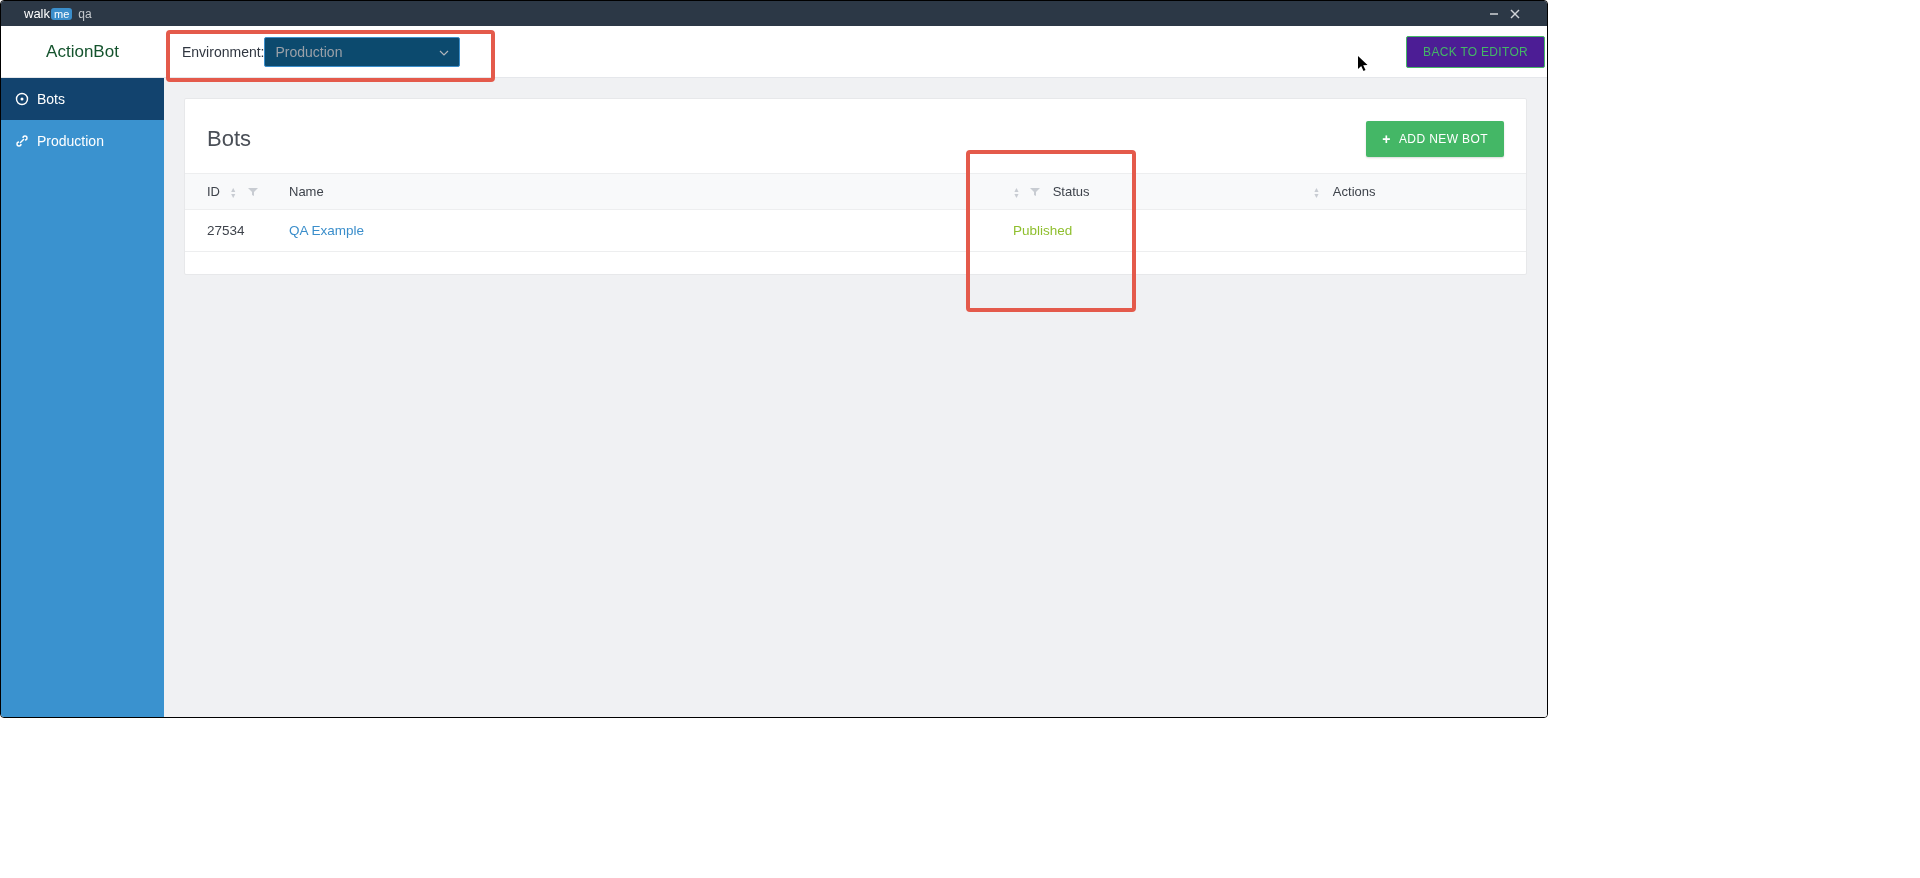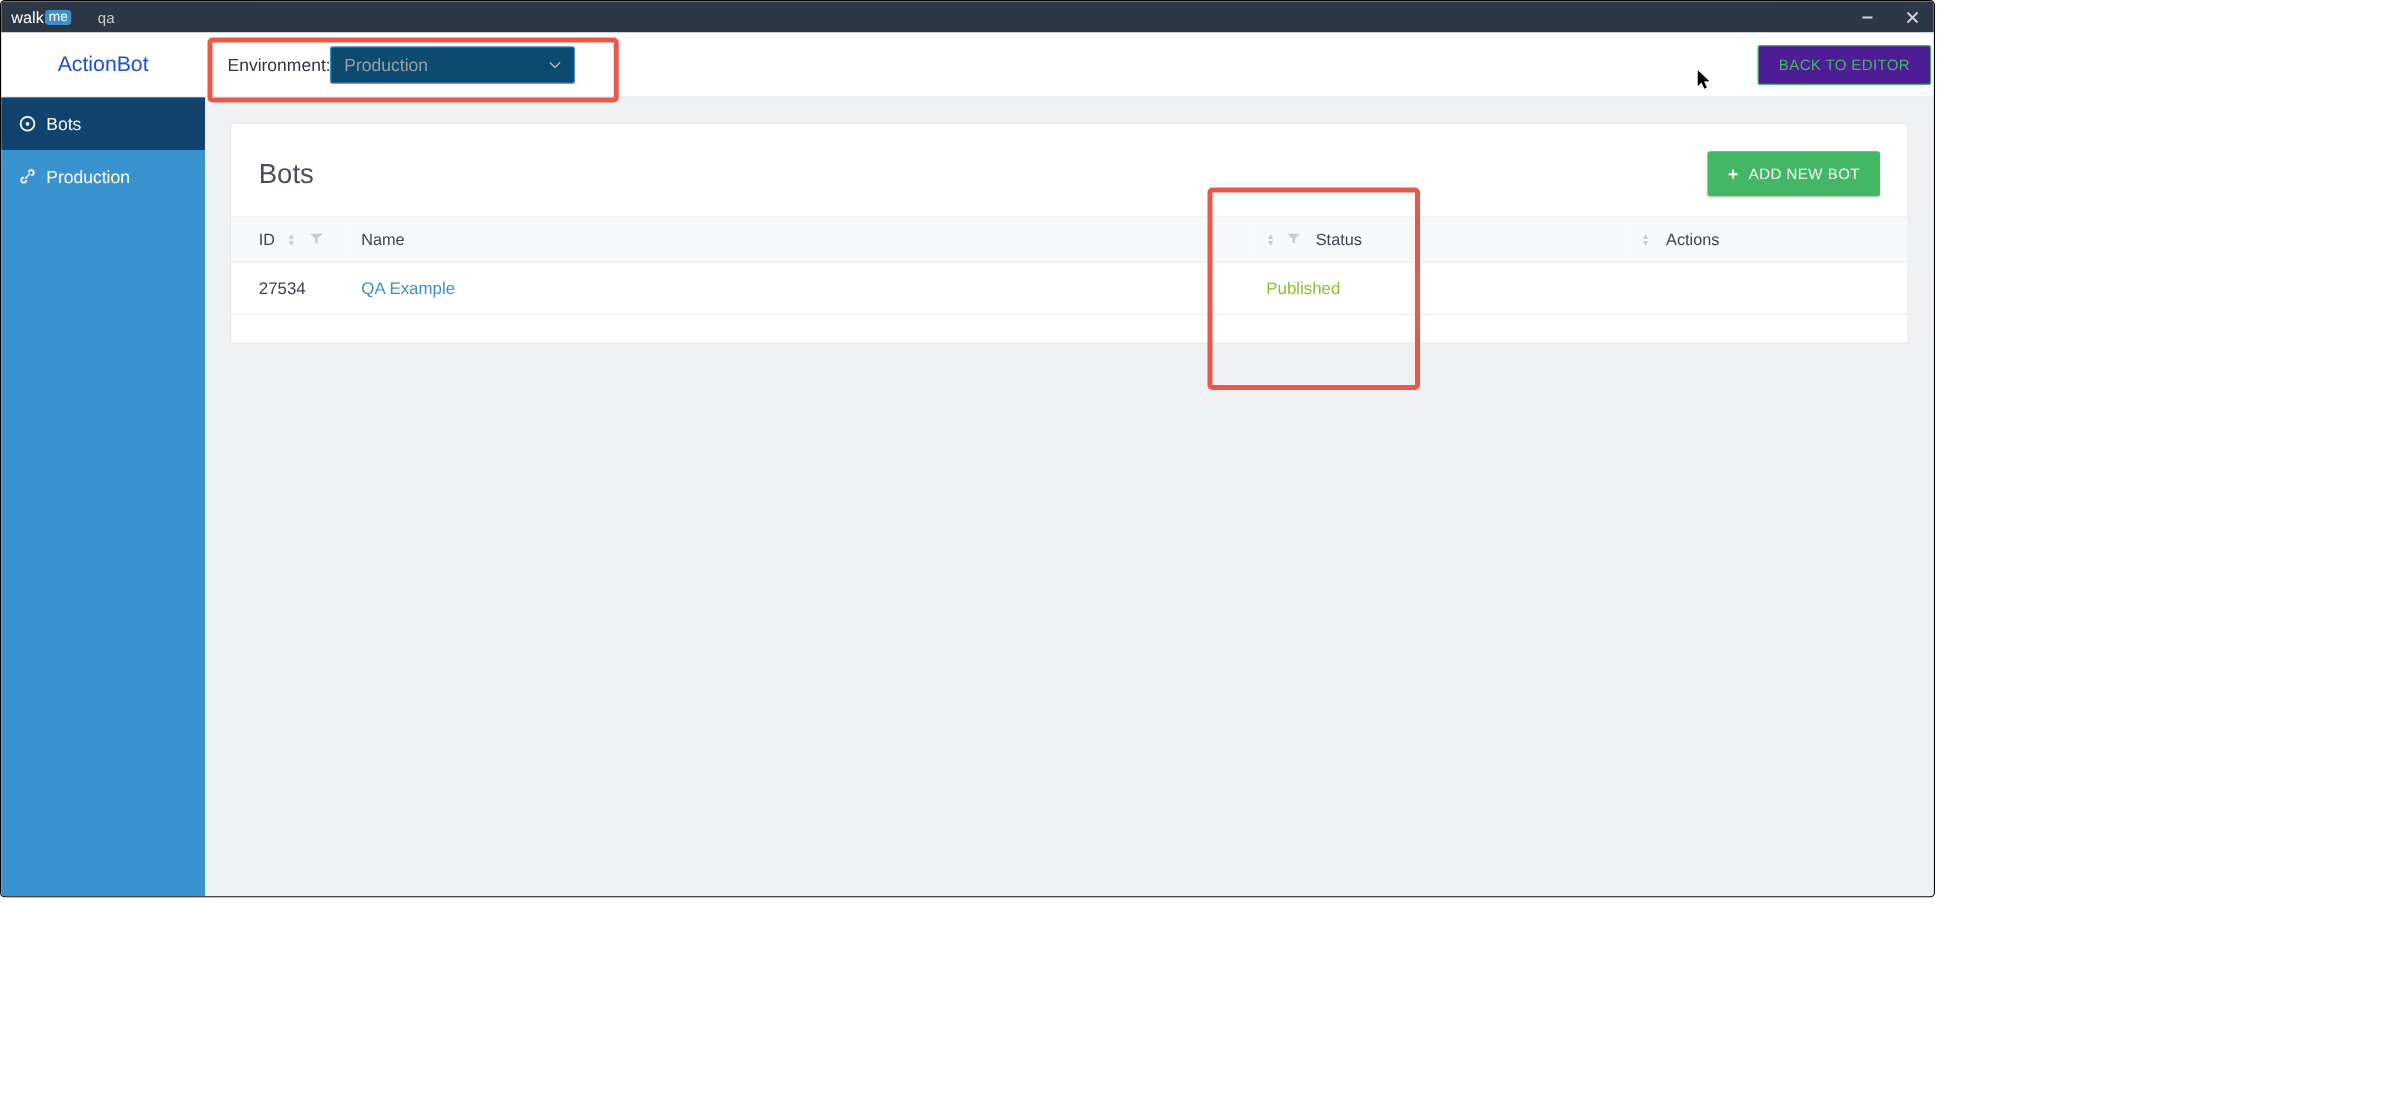--- a/index.html
+++ b/index.html
@@ -1,29 +1,29 @@
 <!DOCTYPE html>
 <html><head>
 <meta charset="utf-8">
 <style>
 * { box-sizing: border-box; margin: 0; padding: 0; }
 body { font-family: -apple-system, BlinkMacSystemFont, "Segoe UI", Arial, sans-serif; background: #fff; width: 1548px; height: 718px; overflow: hidden; position: relative; }
 
 .window { width: 1548px; height: 718px; border: 1px solid #000; display: flex; flex-direction: column; border-radius: 4px; overflow: hidden; }
 
-.titlebar { height: 25px; background: #2c3846; display: flex; align-items: center; padding: 0 8px; color: #fff; gap: 15px; }
+.titlebar { height: 25px; background: #2c3846; display: flex; align-items: center; padding: 0 23px; color: #fff; }
 .titlebar .logo { font-size: 13px; font-weight: 500; margin-right: 6px; display: flex; align-items: center; }
 .titlebar .logo .me { background: #3b8ecb; border-radius: 3px; padding: 0 3px; font-size: 11px; margin-left: 1px; display: inline-block; }
 .titlebar .env { font-size: 12px; color: #c5c9cd; }
 .titlebar .spacer { flex: 1; }
 .titlebar .winbtn { width: 18px; height: 18px; display: flex; align-items: center; justify-content: center; cursor: pointer; color: #d0d3d7; margin-left: 3px; }
 
 .topbar { height: 52px; border-bottom: 1px solid #e5e7eb; display: flex; align-items: center; background: #fff; }
 .topbar .app-name-area { width: 163px; display:flex; align-items:center; justify-content:center; height: 100%; }
-.topbar .app-name { font-size: 17px; color: #1d4ed8; font-weight: 400; text-align: right; }
+.topbar .app-name { font-size: 17px; color: #14532d; font-weight: 400; text-align: right; }
 .topbar .env-area { display: flex; align-items: center; height: 100%; padding-left: 18px; }
 .topbar .env-label { font-size: 14px; color: #303640; margin-right: 0; }
 .topbar .env-select { width: 196px; height: 30px; border: 1px solid #3b8ecb; border-radius: 2px; display: flex; align-items: center; justify-content: space-between; padding: 0 10px; cursor: pointer; background: #0c4a6e; }
 .topbar .env-select .val { font-size: 14px; color: #9aa0a8; }
 .topbar .env-select .chev { color: #b0b4ba; font-size: 11px; }
 .topbar .flex { flex: 1; }
 .topbar .back-btn { border: 1px solid #44b766; color: #44b766; background: #4c1d95; height: 32px; padding: 0 16px; border-radius: 2px; font-size: 12px; letter-spacing: 0.3px; cursor: pointer; margin-right: 2px; }
 
 .content { flex: 1; display: flex; min-height: 0; }
 .sidebar { width: 163px; background: #3a92cf; color: #fff; display: flex; flex-direction: column; }

